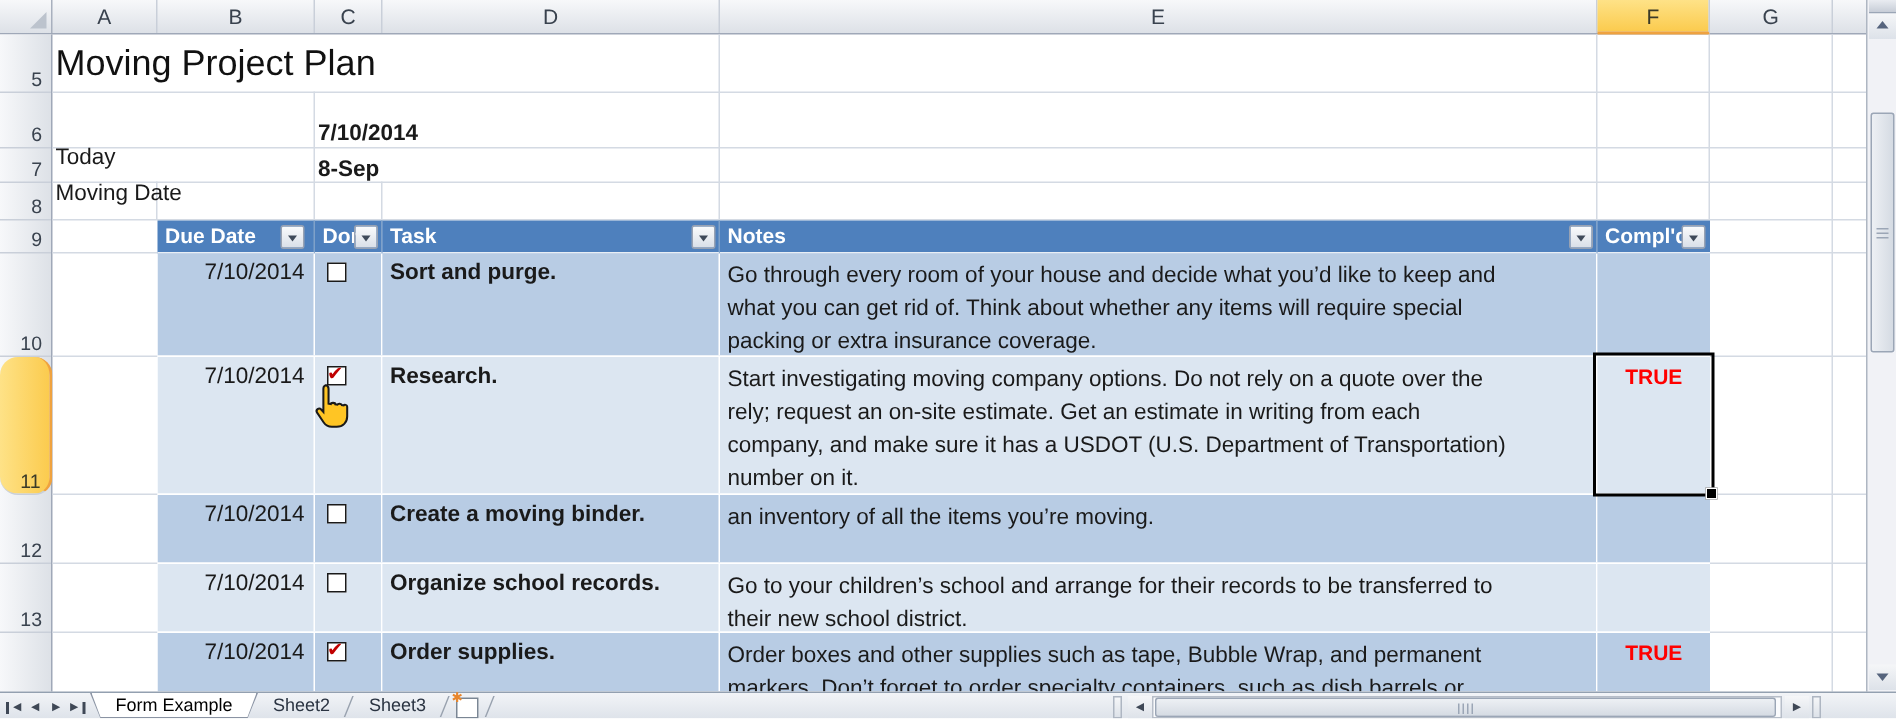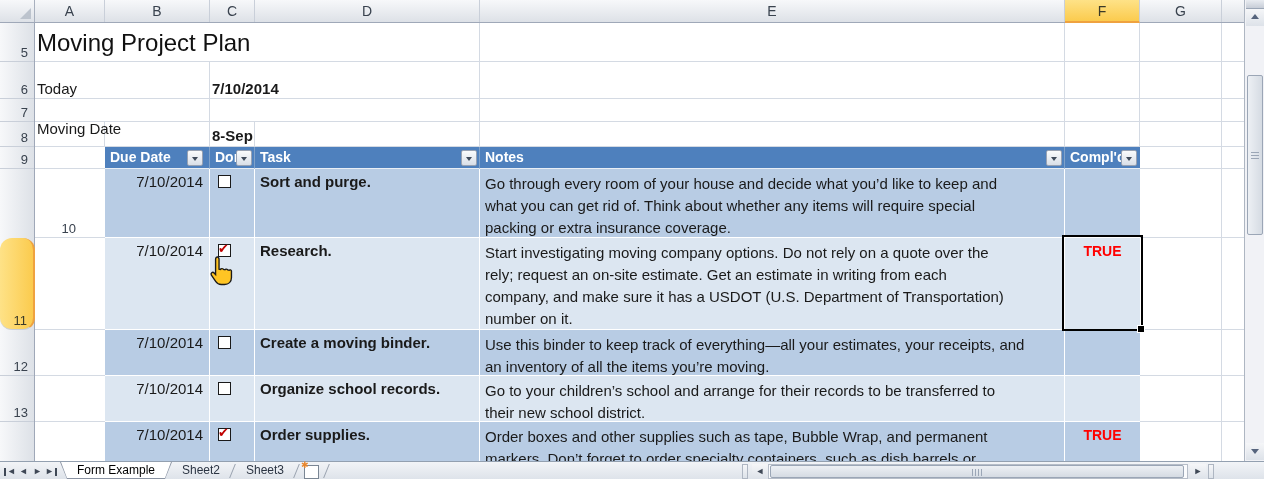--- a/index.html
+++ b/index.html
@@ -107,21 +107,21 @@
     <div class="colh" style="left:1140px;width:82px;">G</div>
     <div class="colh" style="left:1222px;width:22px;border-right:none;"></div>
   </div>
 
   <div id="rowheader-bar">
     <div class="rowh" style="top:0;height:39px;">5</div>
     <div class="rowh" style="top:39px;height:37px;">6</div>
     <div class="rowh" style="top:76px;height:23px;">7</div>
     <div class="rowh" style="top:99px;height:25px;">8</div>
     <div class="rowh" style="top:124px;height:22px;">9</div>
-    <div class="rowh" style="top:146px;height:69px;margin-left:48px;">10</div>
+    <div class="rowh" style="top:146px;height:69px;">10</div>
     <div class="rowh rowh-sel" style="top:215px;height:92px;border-radius:12px;">11</div>
     <div class="rowh" style="top:307px;height:46px;">12</div>
     <div class="rowh" style="top:353px;height:46px;">13</div>
     <div class="rowh" style="top:399px;height:39px;border-bottom:none;"></div>
   </div>
 
   <div class="gl" style="left:35px;top:61px;width:1209px;height:1px;"></div>
   <div class="gl" style="left:35px;top:98px;width:1209px;height:1px;"></div>
   <div class="gl" style="left:35px;top:121px;width:1209px;height:1px;"></div>
   <div class="gl" style="left:35px;top:146px;width:1209px;height:1px;"></div>
@@ -137,24 +137,24 @@
   <div class="gl" style="left:1140px;top:421px;width:104px;height:1px;"></div>
   <div class="gl" style="left:209px;top:61px;width:1px;height:85px;"></div>
   <div class="gl" style="left:104px;top:121px;width:1px;height:25px;"></div>
   <div class="gl" style="left:254px;top:121px;width:1px;height:25px;"></div>
   <div class="gl" style="left:479px;top:23px;width:1px;height:123px;"></div>
   <div class="gl" style="left:1064px;top:23px;width:1px;height:123px;"></div>
   <div class="gl" style="left:1139px;top:23px;width:1px;height:123px;"></div>
   <div class="gl" style="left:1221px;top:23px;width:1px;height:438px;"></div>
 
   <div id="title">Moving Project Plan</div>
-  <div class="lbl" style="top:80px;">Today</div>
+  <div class="lbl" style="top:96px;">Today</div>
   <div class="val" style="top:80px;">7/10/2014</div>
   <div class="lbl" style="top:104px;margin-top:16px;">Moving Date</div>
-  <div class="val" style="top:104px;margin-top:23px;">8-Sep</div>
+  <div class="val" style="top:104px;">8-Sep</div>
 
   <div class="th" style="left:105px;width:105px;">Due Date</div>
   <div class="th" style="left:210px;width:45px;">Don</div>
   <div class="th" style="left:255px;width:225px;">Task</div>
   <div class="th" style="left:480px;width:585px;">Notes</div>
   <div class="th" style="left:1065px;width:75px;border-right:none;">Compl'd</div>
   <span class="filter-btn" style="left:187px;"></span>
   <span class="filter-btn" style="left:236px;"></span>
   <span class="filter-btn" style="left:461px;"></span>
   <span class="filter-btn" style="left:1046px;"></span>
@@ -191,21 +191,20 @@
     <div class="td c-compl">TRUE</div>
   </div>
 
   <div class="trow band-dark" style="top:330px;height:46px;">
     <div class="td c-date">7/10/2014</div>
     <div class="td c-done">
         <span class="checkbox"></span>
       </div>
     <div class="td c-task">Create a moving binder.</div>
     <div class="td c-notes">
-      <div class="nline">Use this binder to keep track of everything—all your estimates, your receipts, and</div>
       <div class="nline">an inventory of all the items you’re moving.</div>
     </div>
     <div class="td c-compl"></div>
   </div>
 
   <div class="trow band-light" style="top:376px;height:46px;">
     <div class="td c-date">7/10/2014</div>
     <div class="td c-done">
         <span class="checkbox"></span>
       </div>

